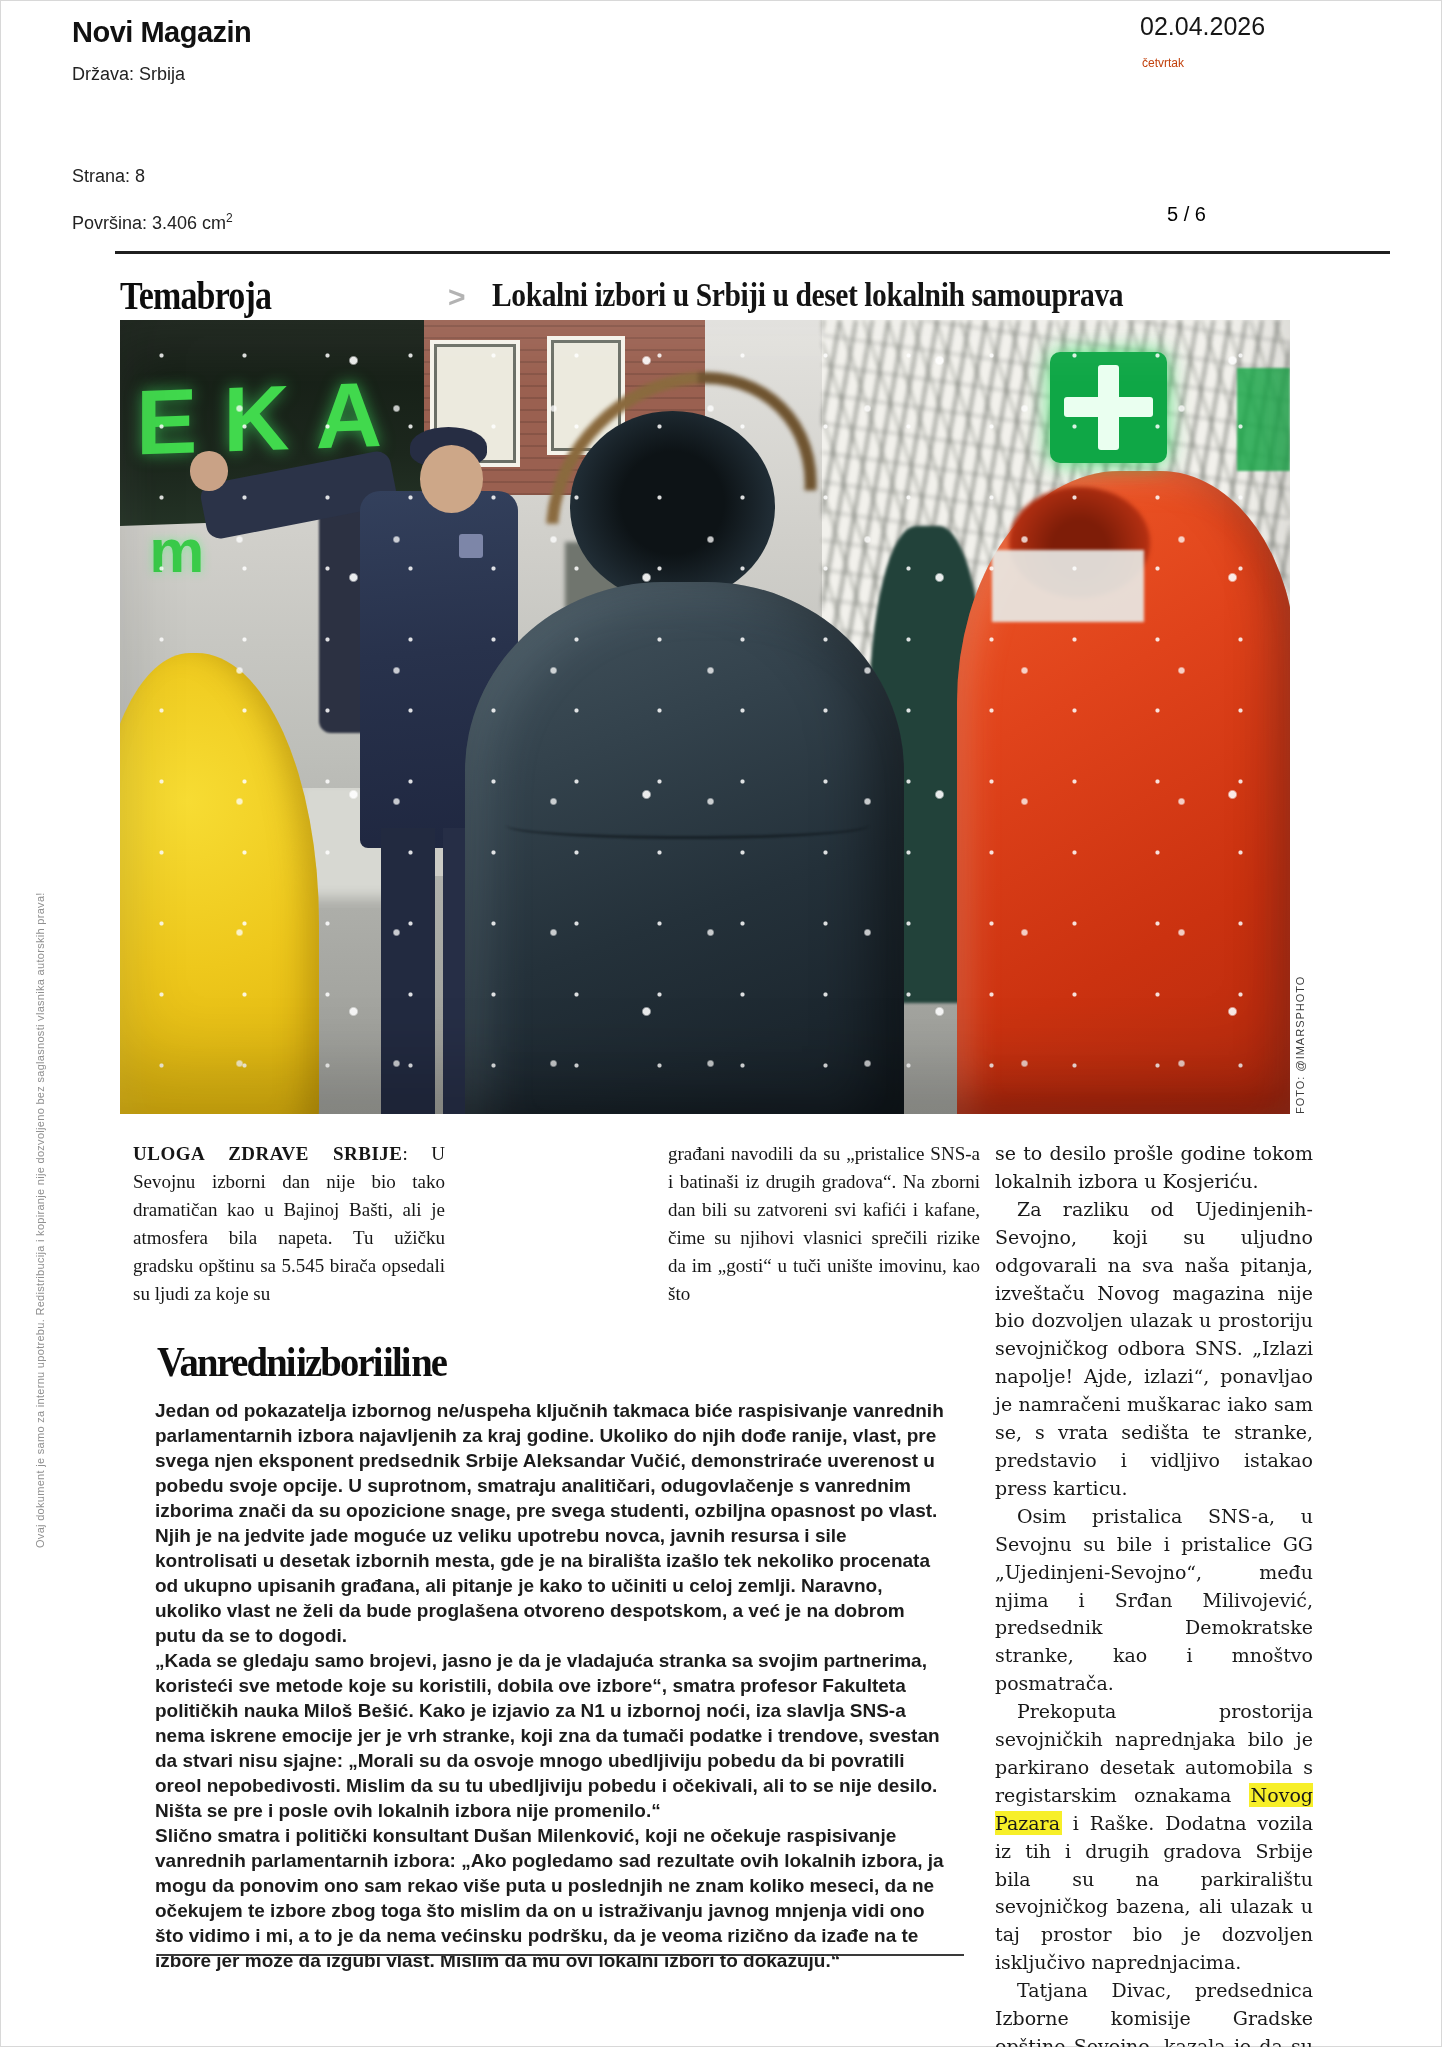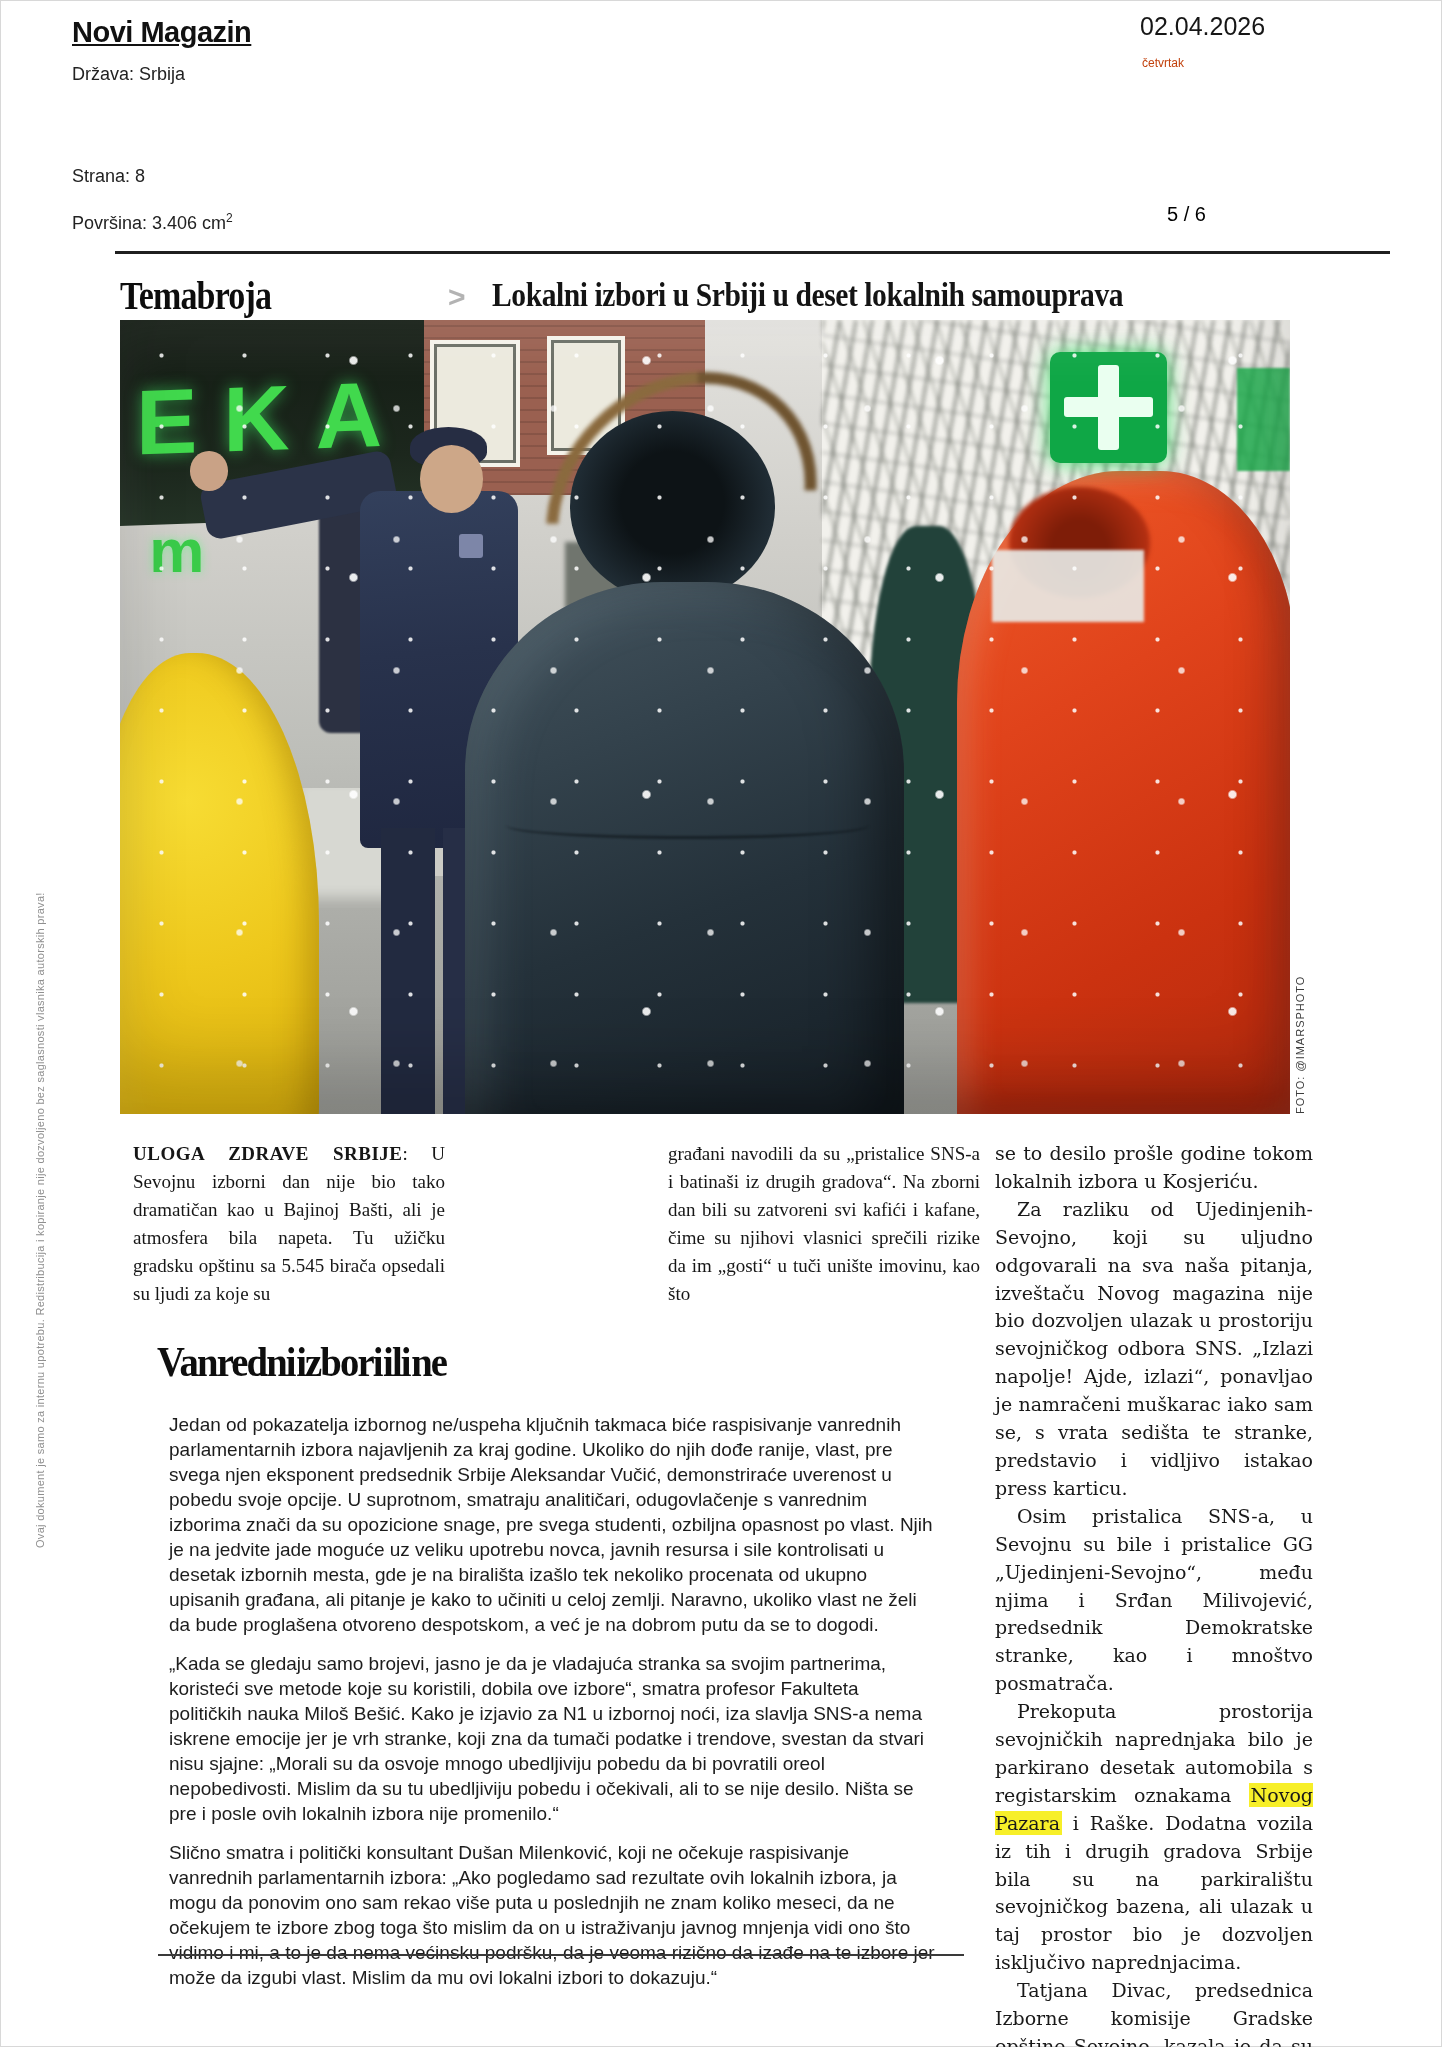--- a/index.html
+++ b/index.html
@@ -2,21 +2,21 @@
 <html><head>
 <meta charset="utf-8">
 <style>
   html,body{margin:0;padding:0;background:#ffffff;}
   body{width:1442px;height:2047px;position:relative;overflow:hidden;
        font-family:"Liberation Sans",sans-serif;color:#1a1a1a;
        box-shadow:inset 0 0 0 1px #d8d8d8;}
   .abs{position:absolute;}
 
   
-  .src-title{left:72px;top:16px;font-size:29px;font-weight:700;color:#111;letter-spacing:-.5px;text-decoration:underline;}
+  .src-title{left:72px;top:16px;font-size:29px;font-weight:700;color:#111;letter-spacing:-.5px;}
   .src-country{left:72px;top:64px;font-size:18px;color:#222;}
   .hdr-date{left:1140px;top:12px;font-size:25px;color:#161616;}
   .hdr-weekday{left:1142px;top:56px;font-size:12px;color:#c2410c;}
   .hdr-strana{left:72px;top:166px;font-size:18px;color:#222;}
   .hdr-povrsina{left:72px;top:211px;font-size:18px;color:#222;}
   .hdr-povrsina sup{font-size:12px;}
   .hdr-pagination{left:1167px;top:203px;font-size:20px;color:#000000;}
   .rule-top{left:115px;top:251px;width:1275px;height:3px;background:#1f1f1f;}
 
   
@@ -116,21 +116,21 @@
             font-size:19px;line-height:27.9px;text-align:justify;color:#191919;}
   .rightcol p{margin:0;}
   .rightcol p.ind{text-indent:22px;}
   .hl{background:#f7ef29;padding:1px 2px;}
 
   .subhead{left:157px;top:1338px;font-family:"Liberation Serif",serif;font-weight:700;
            font-size:42px;letter-spacing:-2px;word-spacing:-7px;color:#0e0e0e;
            transform:scaleX(.92);transform-origin:left top;white-space:nowrap;}
 
   .bodytext{left:155px;top:1398px;width:795px;font-size:19px;line-height:25px;color:#1c1c1c;}
-  .bodytext p{margin:14px;}
+  .bodytext p{margin:0;font-weight:bold;}
   .rule-bottom{left:158px;top:1954px;width:806px;height:2px;background:#3a3a3a;}
 </style>
 </head>
 <body>
 
 <div class="abs src-title">Novi Magazin</div>
 <div class="abs src-country">Država: Srbija</div>
 <div class="abs hdr-date">02.04.2026</div>
 <div class="abs hdr-weekday">četvrtak</div>
 <div class="abs hdr-strana">Strana: 8</div>

